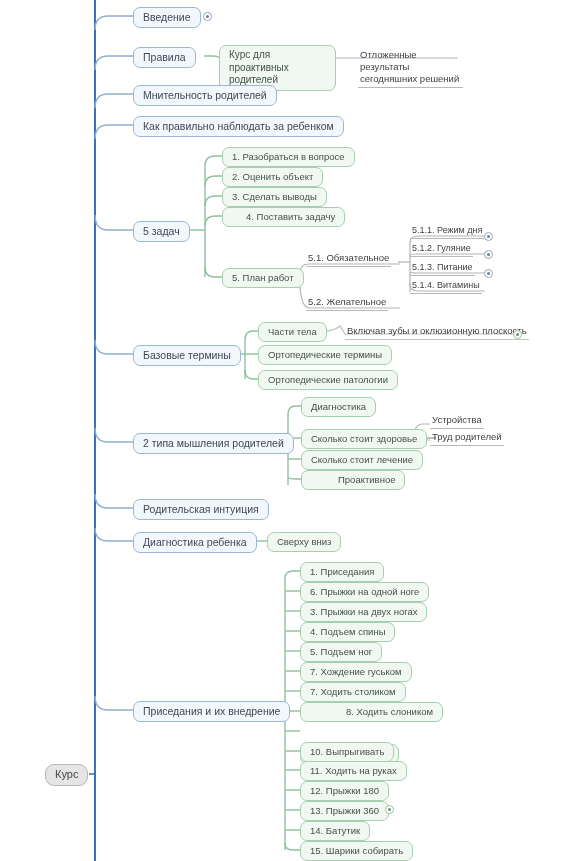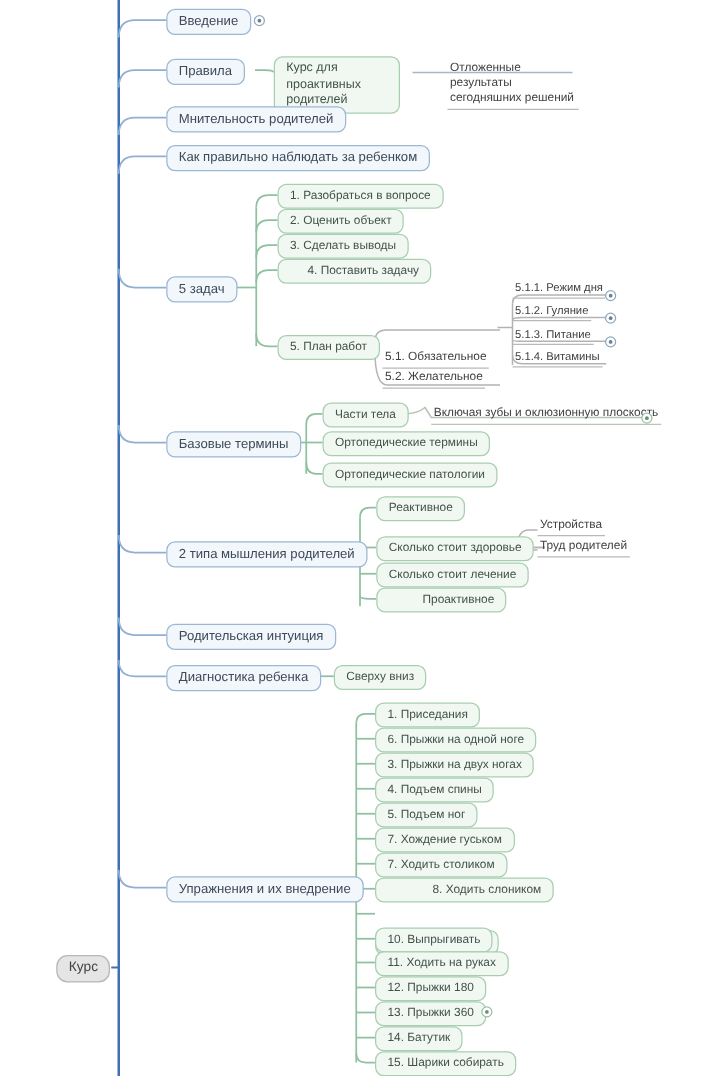--- a/index.html
+++ b/index.html
@@ -161,21 +161,21 @@
 
   <div class="node box" style="left:133px; top:7px; font-size:10.5px;">
     <span>Введение</span>
   </div>
   <div class="marker" style="left:203px; top:12px;"></div>
 
   <div class="node box" style="left:133px; top:47px; font-size:10.5px;">
     <span>Правила</span>
   </div>
 
-  <div class="node box green" style="left:219px; top:45px; width:101px; font-size:10px;">
+  <div class="node box green" style="left:219px; top:45px; width:117px; font-size:10px;">
     <span>Курс для проактивных родителей</span>
   </div>
 
   <div class="node plain" style="left:358px; top:37px; width:105px; font-size:9.5px; display:block; text-align:left;">
     <span>Отложенные результаты сегодняшних решений</span>
   </div>
 
   <div class="node box" style="left:133px; top:85px; font-size:10.5px;">
     <span>Мнительность родителей</span>
   </div>
@@ -197,21 +197,21 @@
   <div class="node box green" style="left:222px; top:187px; font-size:9.5px;">
     <span>3. Сделать выводы</span>
   </div>
   <div class="node box green" style="left:222px; top:207px; font-size:9.5px;padding-left:23px;">
     <span>4. Поставить задачу</span>
   </div>
   <div class="node box green" style="left:222px; top:268px; font-size:9.5px;">
     <span>5. План работ</span>
   </div>
 
-  <div class="node plain" style="left:306px; top:252px; font-size:9.5px;margin-top:28px;">
+  <div class="node plain" style="left:306px; top:252px; font-size:9.5px;">
     <span>5.1. Обязательное</span>
   </div>
   <div class="node plain" style="left:306px; top:296px; font-size:9.5px;">
     <span>5.2. Желательное</span>
   </div>
 
   <div class="node plain" style="left:410px; top:225px; font-size:9px;">
     <span>5.1.1. Режим дня</span>
   </div>
   <div class="marker" style="left:484px; top:232px;"></div>
@@ -248,21 +248,21 @@
   </div>
   <div class="node box green" style="left:258px; top:370px; font-size:9.5px;">
     <span>Ортопедические патологии</span>
   </div>
 
   <div class="node box" style="left:133px; top:433px; font-size:10.5px;">
     <span>2 типа мышления родителей</span>
   </div>
 
   <div class="node box green" style="left:301px; top:397px; font-size:9.5px;">
-    <span>Реактивное</span>
+    <span>Диагностика</span>
   </div>
   <div class="node box green" style="left:301px; top:429px; font-size:9.5px;">
     <span>Сколько стоит здоровье</span>
   </div>
   <div class="node plain" style="left:430px; top:414px; font-size:9.5px;">
     <span>Устройства</span>
   </div>
   <div class="node plain" style="left:430px; top:431px; font-size:9.5px;">
     <span>Труд родителей</span>
   </div>
@@ -278,21 +278,21 @@
   </div>
 
   <div class="node box" style="left:133px; top:532px; font-size:10.5px;">
     <span>Диагностика ребенка</span>
   </div>
   <div class="node box green" style="left:267px; top:532px; font-size:9.5px;">
     <span>Сверху вниз</span>
   </div>
 
   <div class="node box" style="left:133px; top:701px; font-size:10.5px;">
-    <span>Упражнения и их внедрение</span>
+    <span>Приседания и их внедрение</span>
   </div>
 
   <div class="node box green" style="left:300px; top:562px; font-size:9.5px;">
     <span>1. Приседания</span>
   </div>
   <div class="node box green" style="left:300px; top:582px; font-size:9.5px;">
     <span>6. Прыжки на одной ноге</span>
   </div>
   <div class="node box green" style="left:300px; top:602px; font-size:9.5px;">
     <span>3. Прыжки на двух ногах</span>

